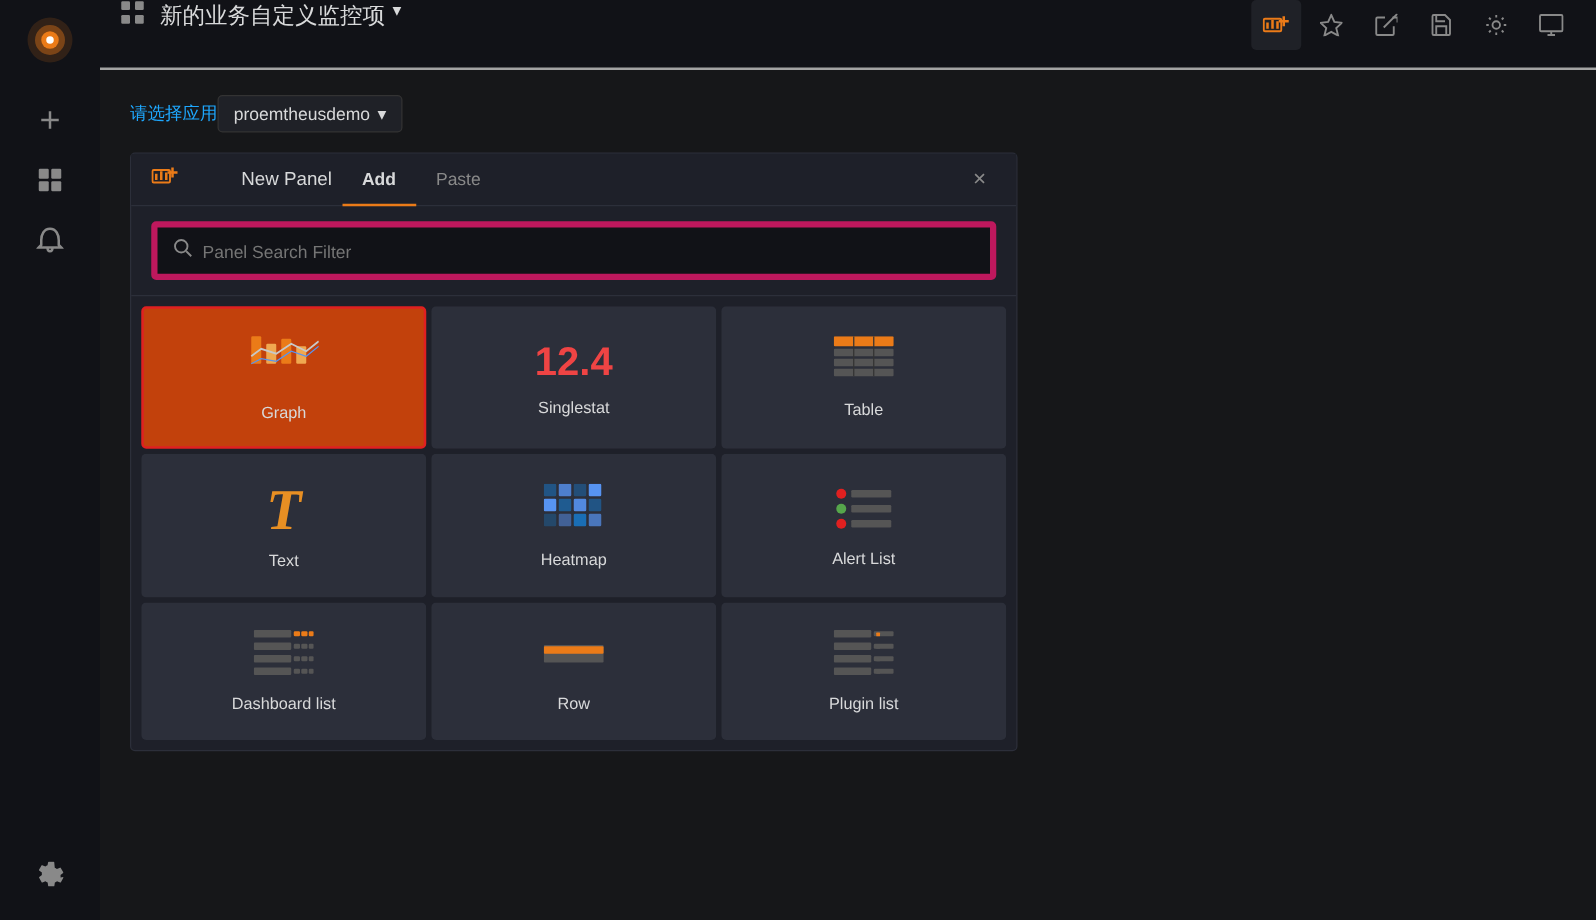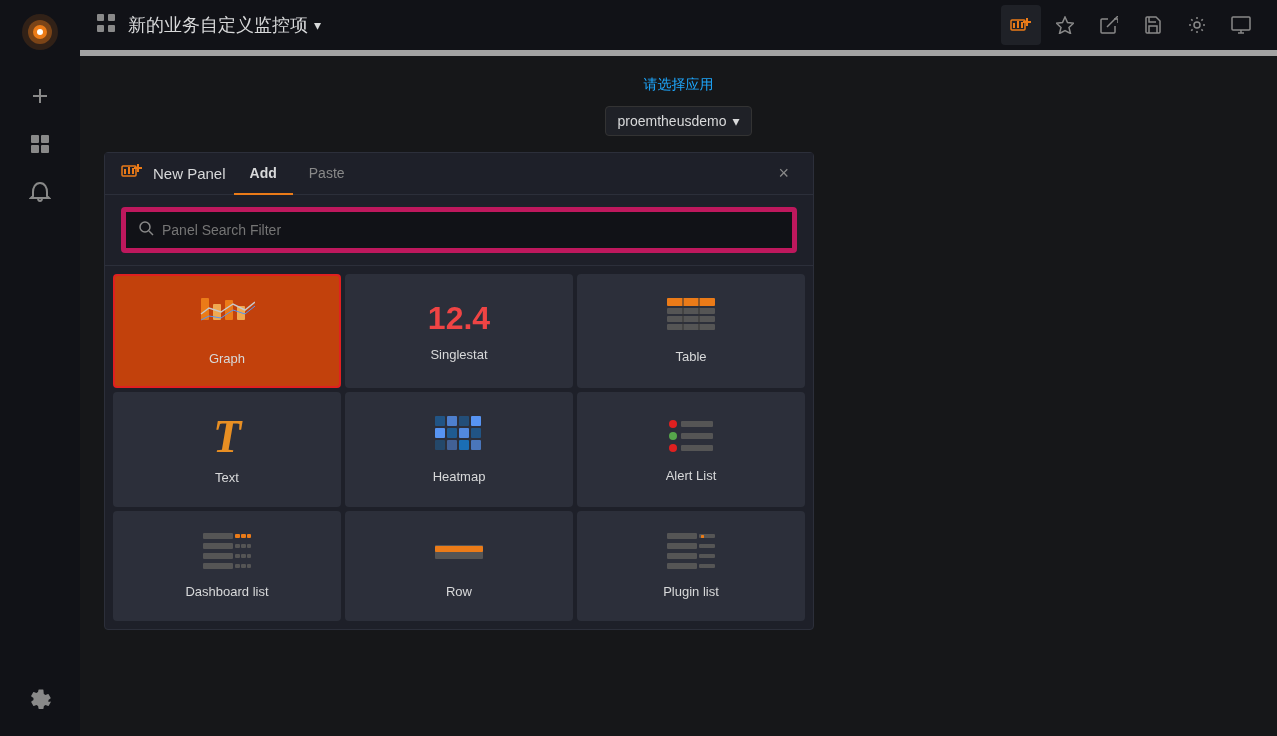--- a/index.html
+++ b/index.html
@@ -52,23 +52,23 @@
       display: flex;
       flex-direction: column;
       height: 736px;
     }
 
     
     .topbar {
       height: 56px;
       background: #111217;
       display: flex;
-      align-items: center;
+      align-items: flex-start;
       padding: 0 16px;
-      border-bottom: 6px solid #a3a3a3;
+      border-bottom: 2px solid #a3a3a3;
       flex-shrink: 0;
     }
     .topbar-grid-icon {
       font-size: 18px;
       margin-right: 12px;
       color: #898989;
     }
     .topbar-title {
       font-size: 18px;
       color: #d8d9da;
@@ -107,23 +107,21 @@
     .content {
       flex: 1;
       padding: 20px 24px;
       overflow: auto;
     }
 
     
     .filter-row {
       display: flex;
       align-items: center;
-      gap: 12px;
       margin-bottom: 16px;
-      flex-direction: column;
     }
     .filter-label {
       color: #1ea7fd;
       font-size: 14px;
     }
     .filter-select {
       background: #1f2127;
       border: 1px solid #333;
       color: #d8d9da;
       padding: 6px 12px;
@@ -169,20 +167,21 @@
       color: #d8d9da;
       border-bottom: 2px solid #eb7b18;
       font-weight: bold;
     }
     .panel-tab-title {
       color: #d8d9da;
       font-size: 15px;
       font-weight: 500;
       margin-right: 8px;
       padding: 12px 0;
+      margin-left: 40px;
     }
     .panel-close {
       margin-left: auto;
       cursor: pointer;
       color: #898989;
       font-size: 18px;
       padding: 8px;
     }
 
     

